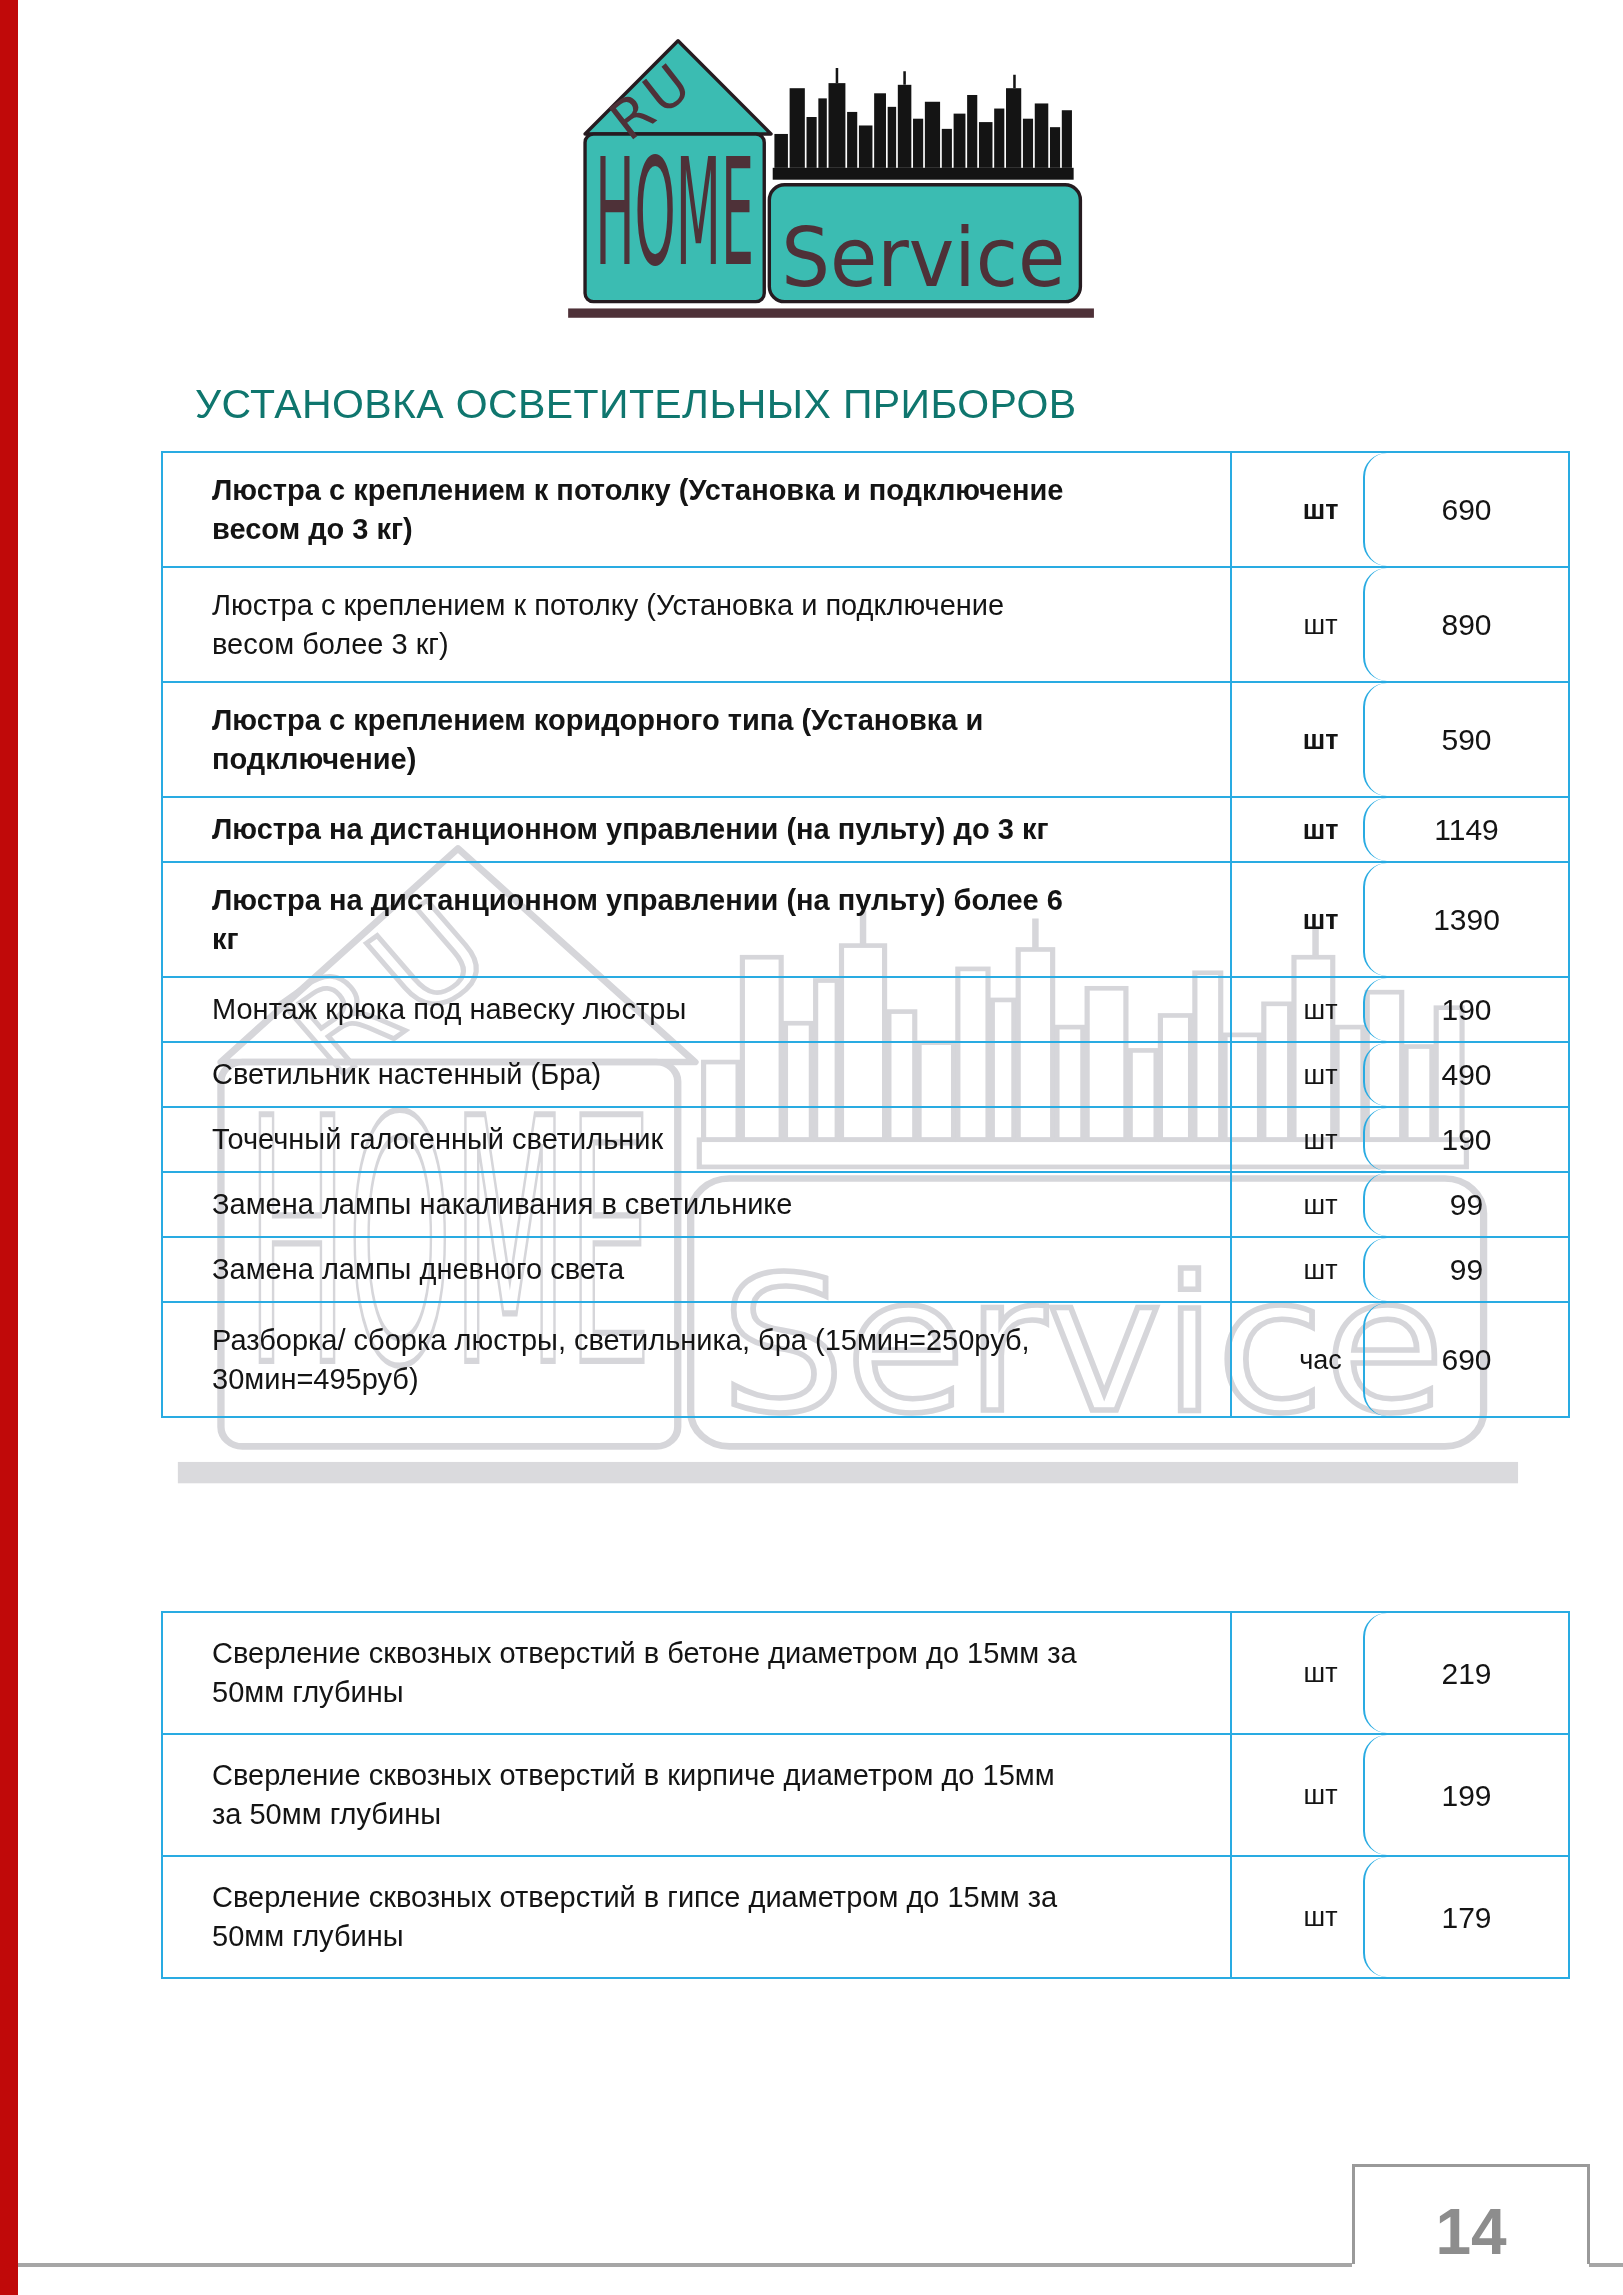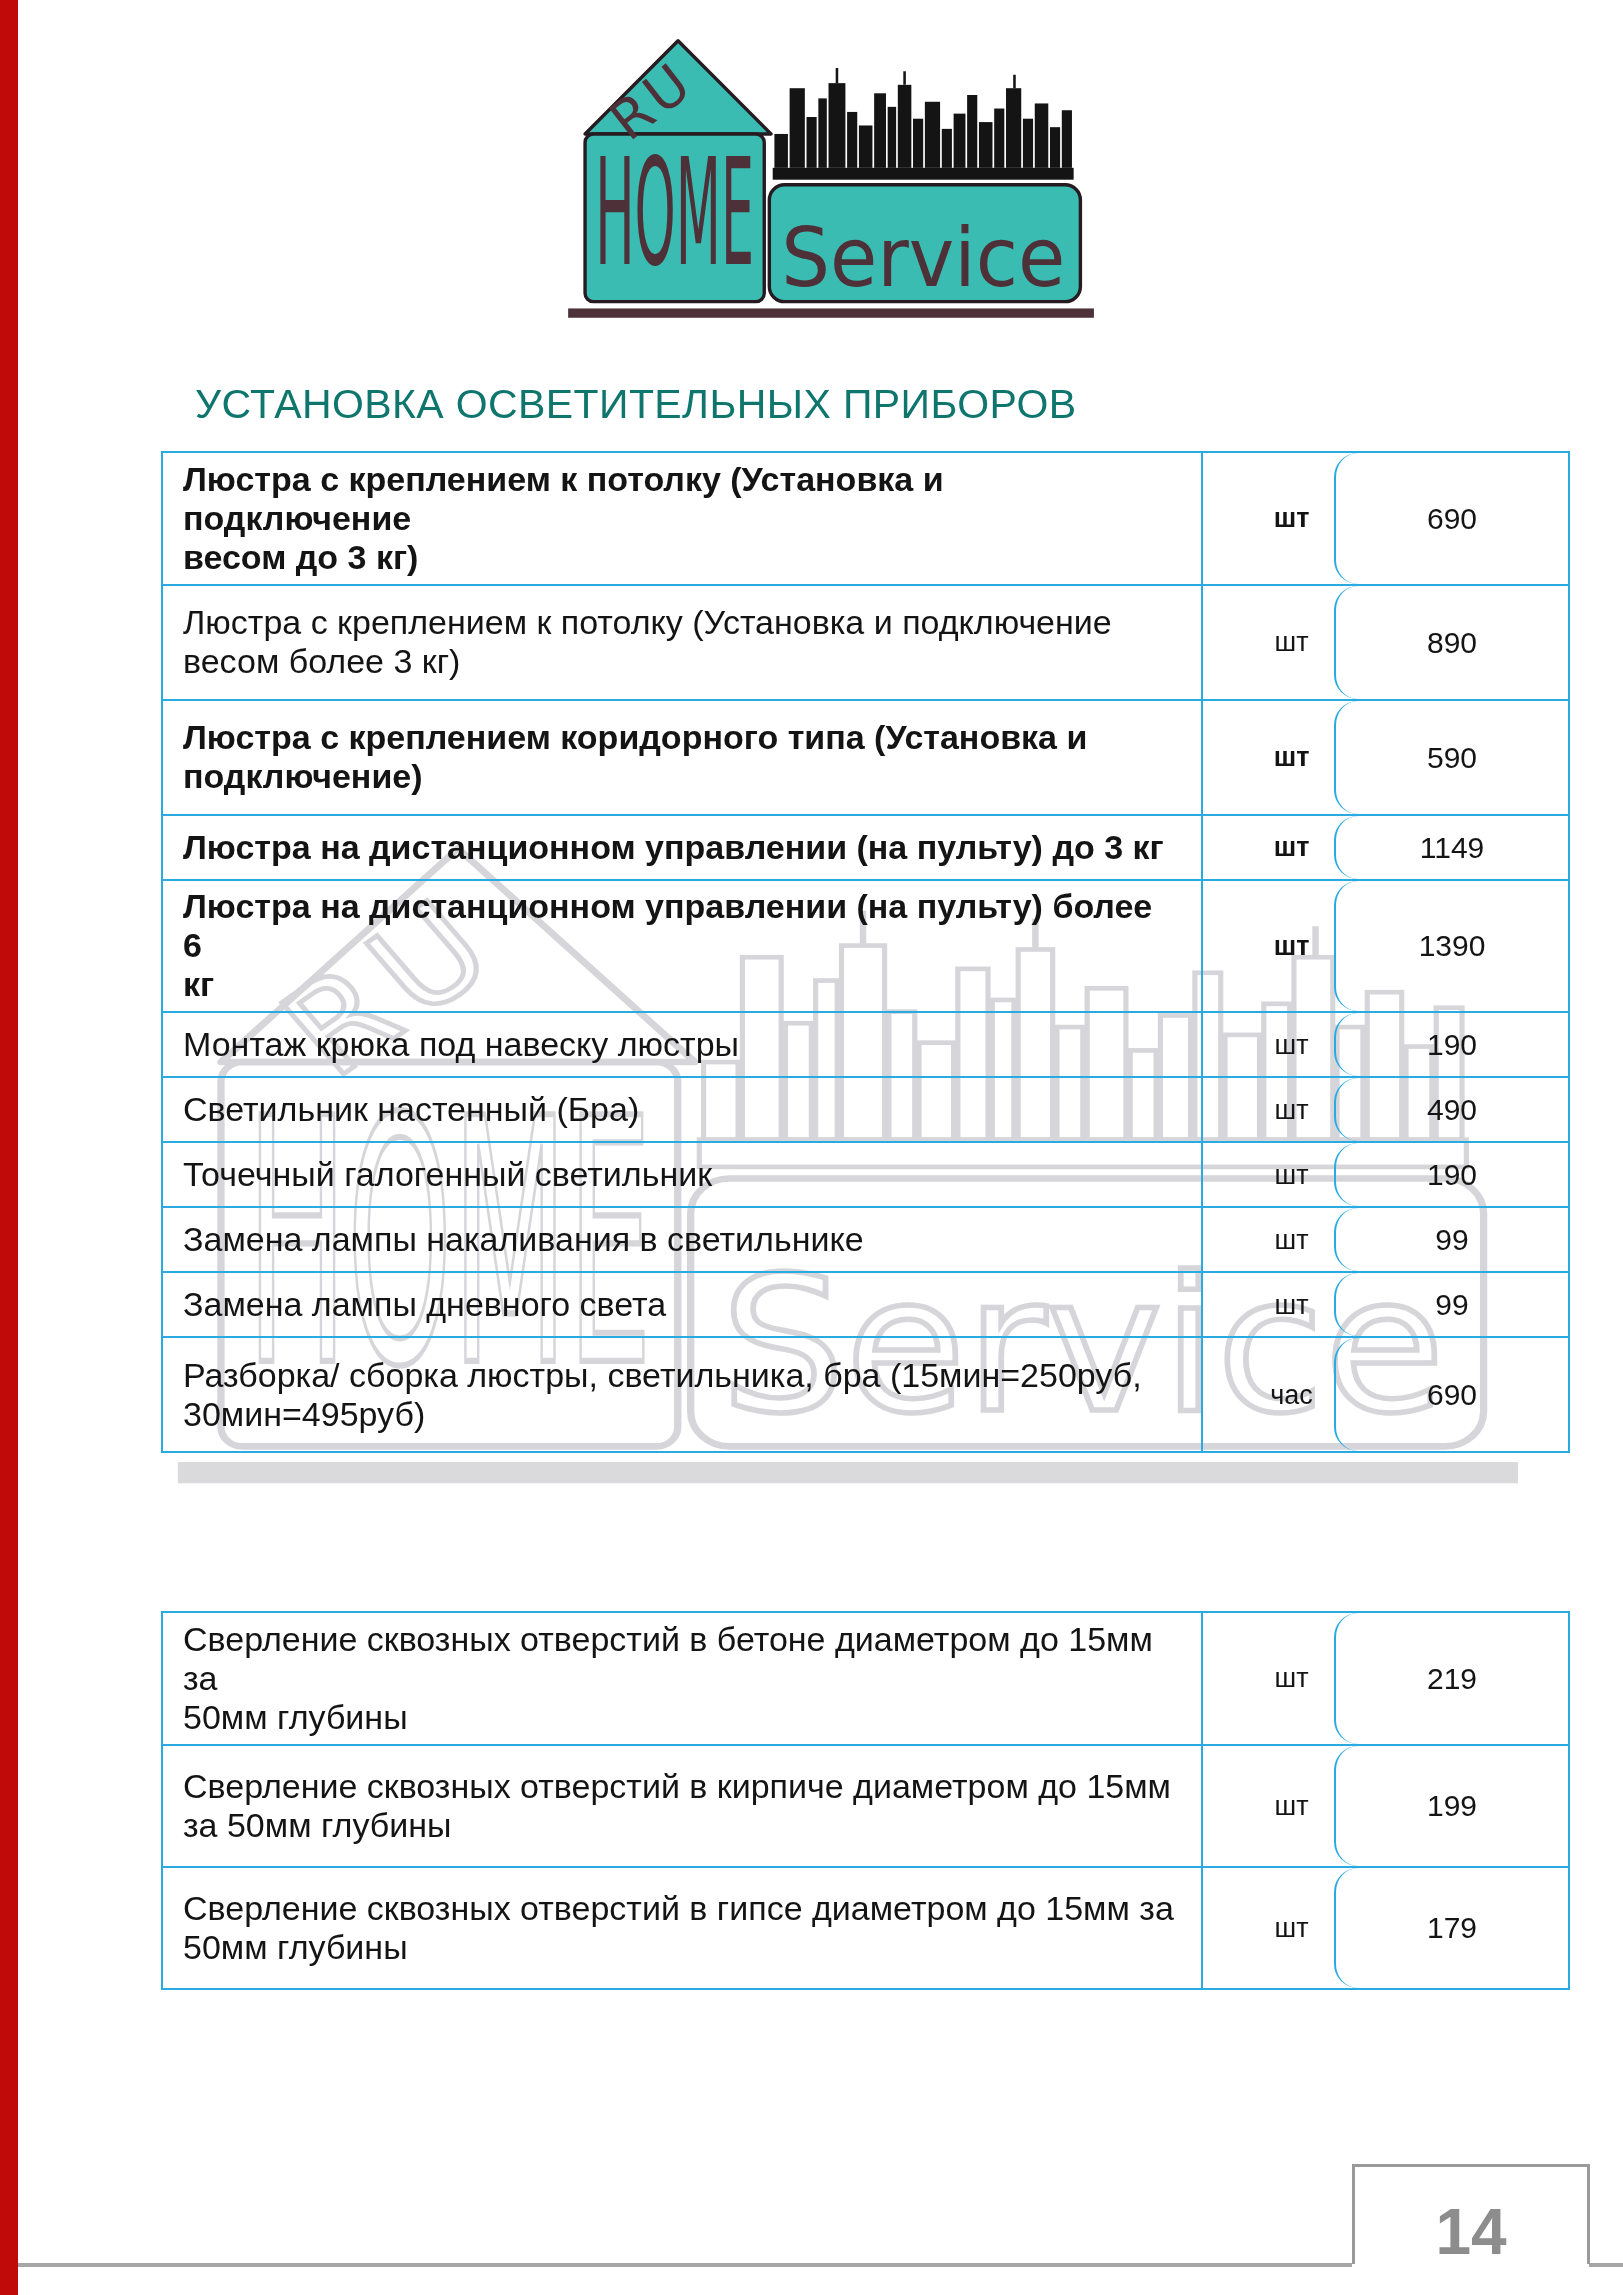--- a/index.html
+++ b/index.html
@@ -27,21 +27,21 @@
     position:absolute;left:161px;width:1409px;box-sizing:border-box;
     border:2.5px solid #29abe2;background:transparent;z-index:3;
   }
   #table1{top:451px;}
   #table2{top:1611px;}
   .trow{display:flex;align-items:stretch;border-top:2.5px solid #29abe2;}
   .trow:first-child{border-top:none;}
   .cell{box-sizing:border-box;display:flex;align-items:center;color:#141414;}
   .c-desc{
     flex:0 0 1038px;padding:6.8px 25px 6.8px 20px;
-    font-size:34px;line-height:39px;white-space:pre-line;justify-content:flex-start;
+    font-size:29px;line-height:39px;white-space:pre-line;justify-content:flex-start;margin-left:29px;
   }
   .c-unit{
     flex:0 0 133px;border-left:2.5px solid #29abe2;justify-content:center;
     font-size:27px;line-height:34px;text-align:center;padding-left:46px;
   }
   .c-price{
     flex:1 1 auto;border-left:2.5px solid #29abe2;justify-content:center;
     font-size:30px;line-height:37px;text-align:center;border-radius:24px;
   }
   .trow.bold .c-desc,.trow.bold .c-unit{font-weight:700;}

